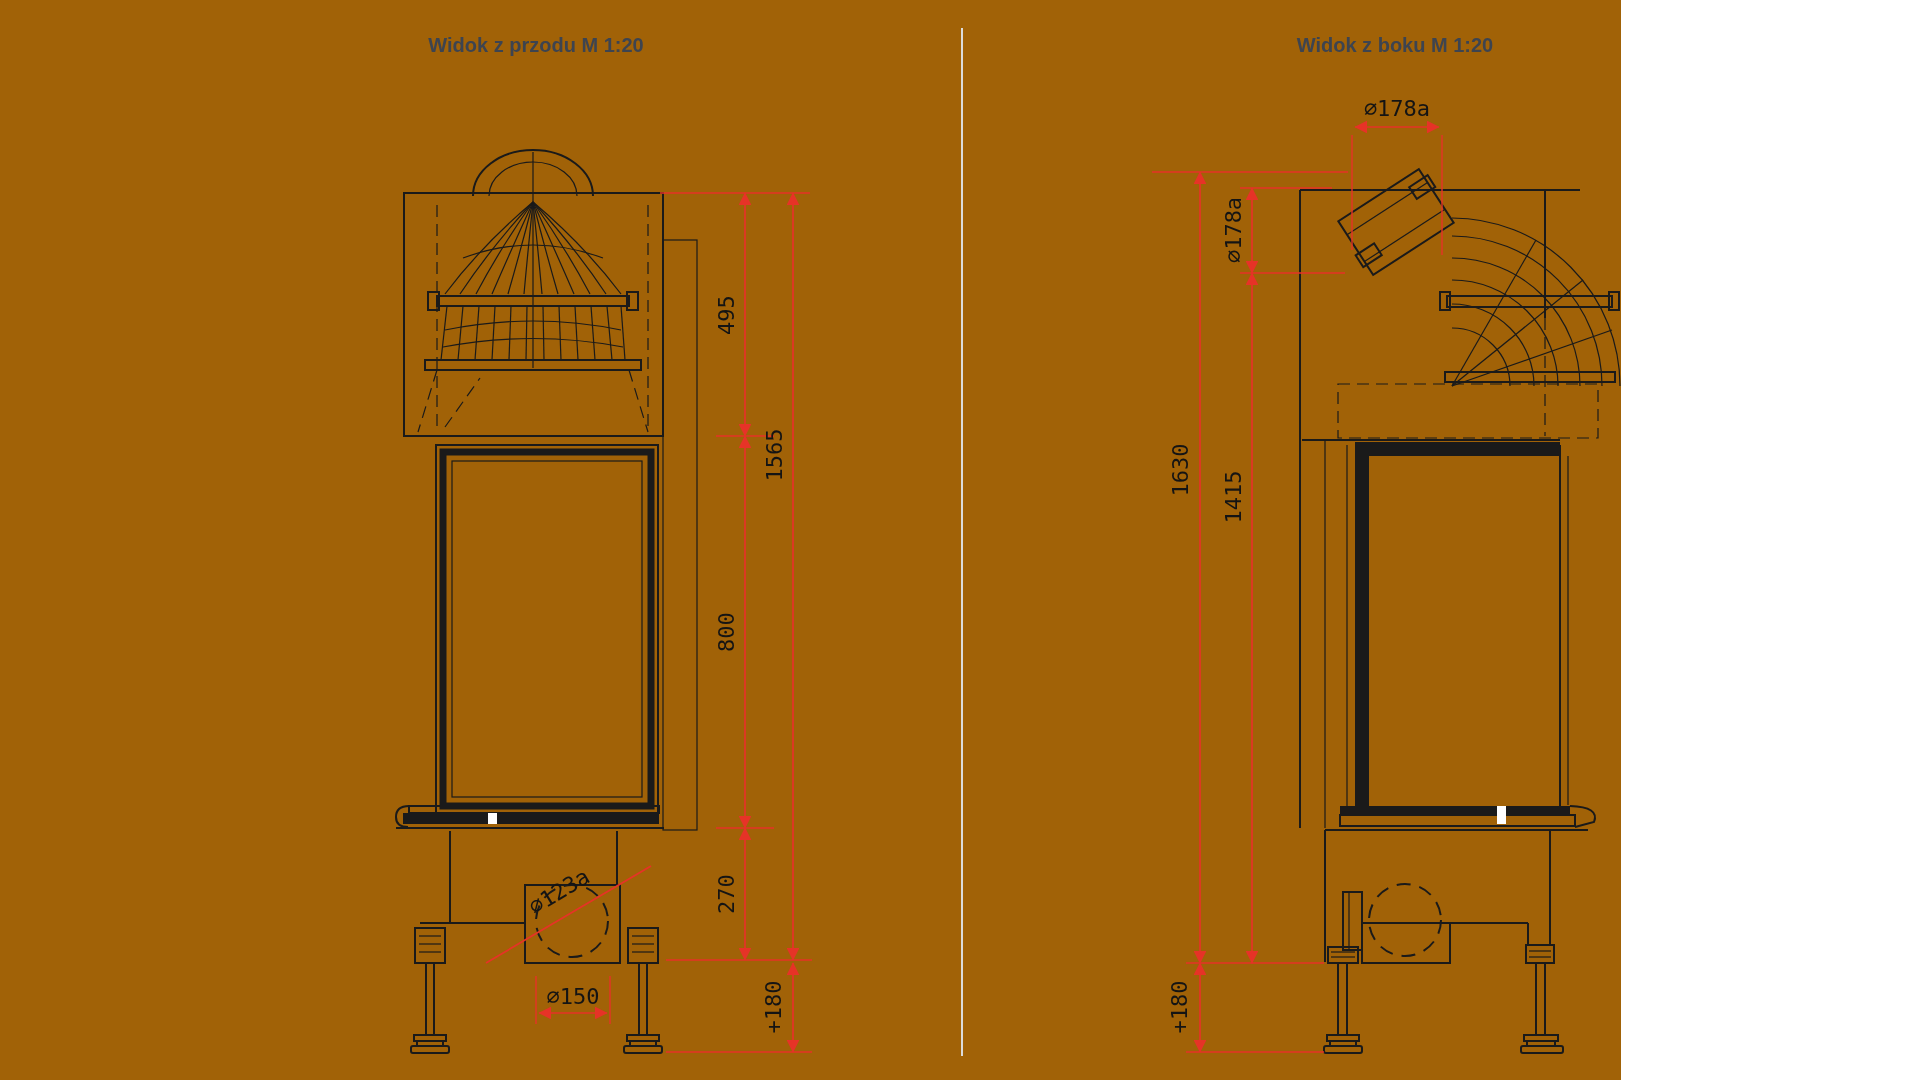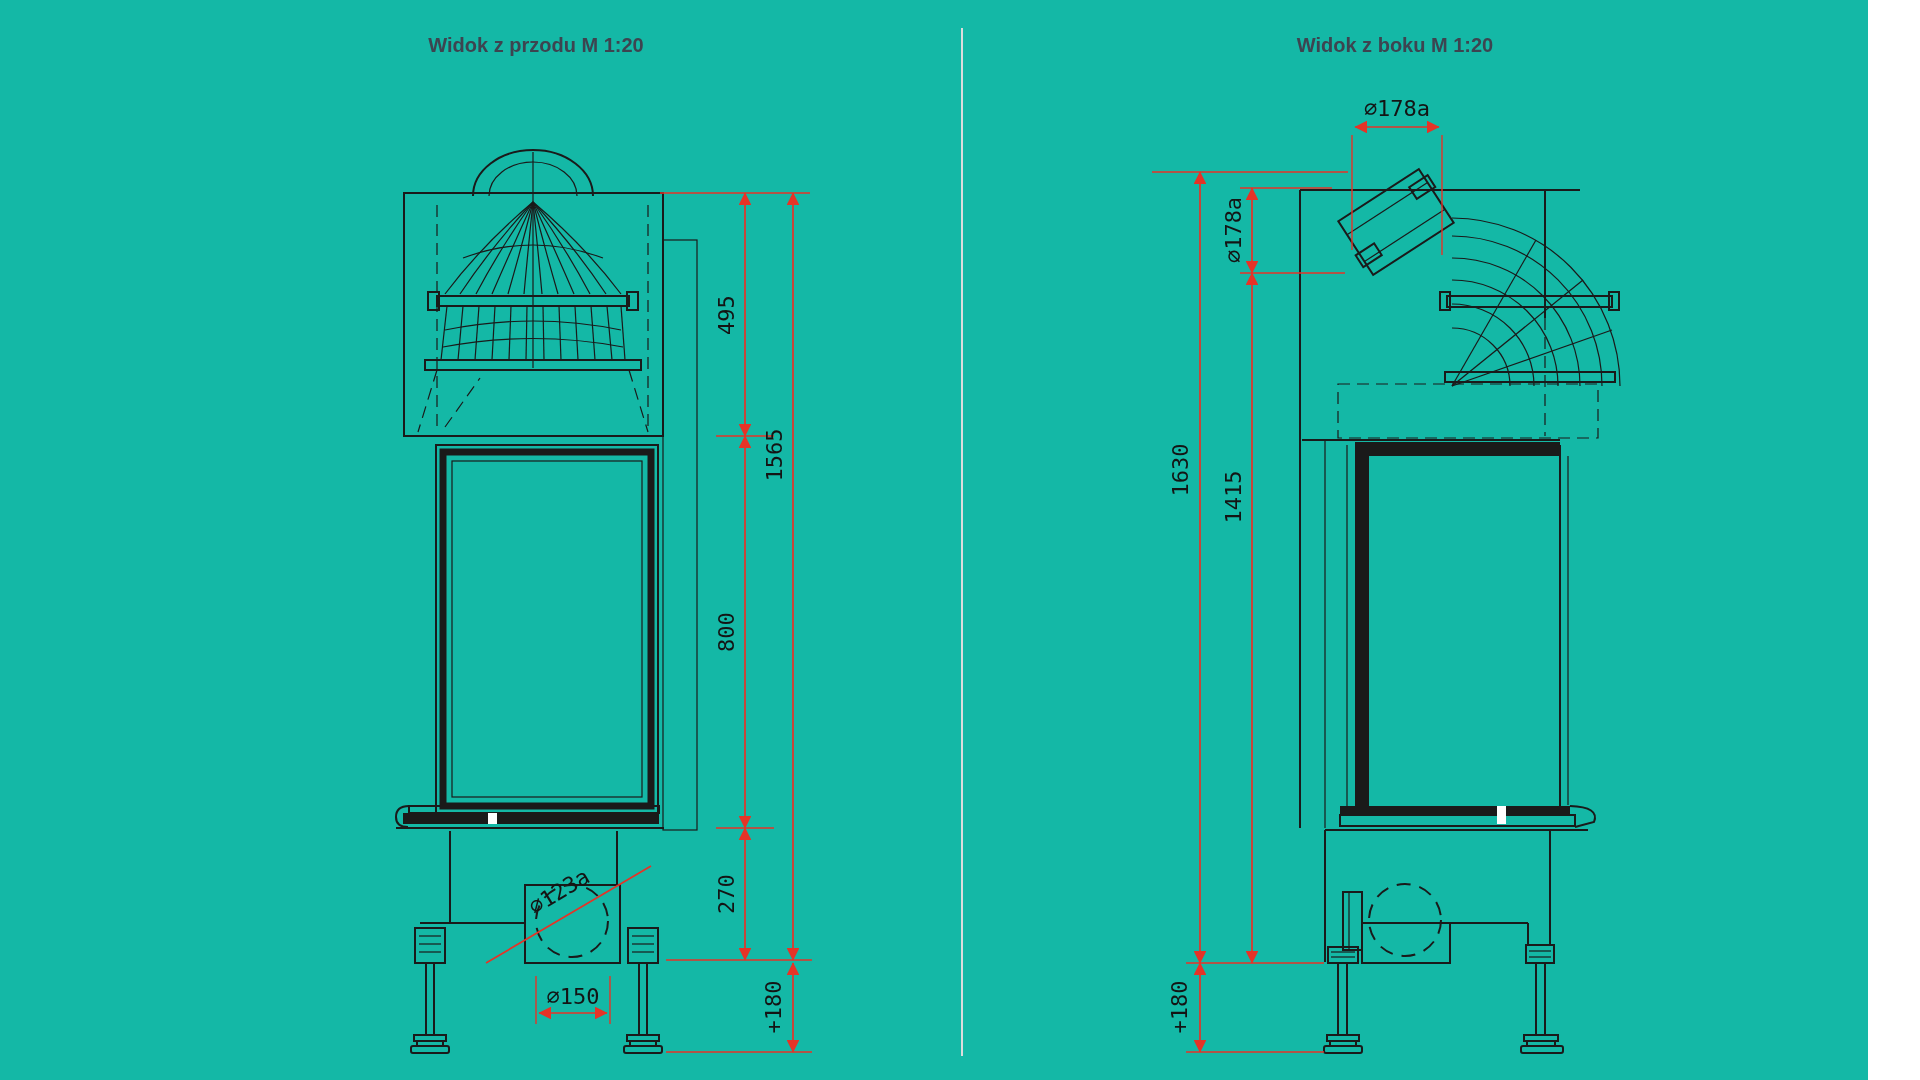--- a/index.html
+++ b/index.html
@@ -1,16 +1,16 @@
 <!DOCTYPE html>
 <html><head>
 <meta charset="utf-8">
 <style>
   html,body{margin:0;padding:0;background:#ffffff;}
-  .stage{position:relative;width:1868px;height:1080px;background:#14b8a6;overflow:hidden;
+  .stage{position:relative;width:1621px;height:1080px;background:#a16207;overflow:hidden;
          font-family:"Liberation Sans",sans-serif;}
   svg text{font-family:"DejaVu Sans Mono",monospace;fill:#141414;}
   svg text.title{font-family:"Liberation Sans",sans-serif;font-size:20px;font-weight:600;fill:#3d4450;}
   .dimtxt{font-size:22px;}
   .ln{stroke:#1a1a1a;stroke-width:2;fill:none;}
   .ln1{stroke:#1a1a1a;stroke-width:1.2;fill:none;}
   .dash{stroke-dasharray:12 7;}
   .fillb{fill:#1a1a1a;stroke:none;}
   .dim{stroke:#e63327;stroke-width:1.7;fill:none;}
   .dimthin{stroke:#e63327;stroke-width:1.4;fill:none;}

